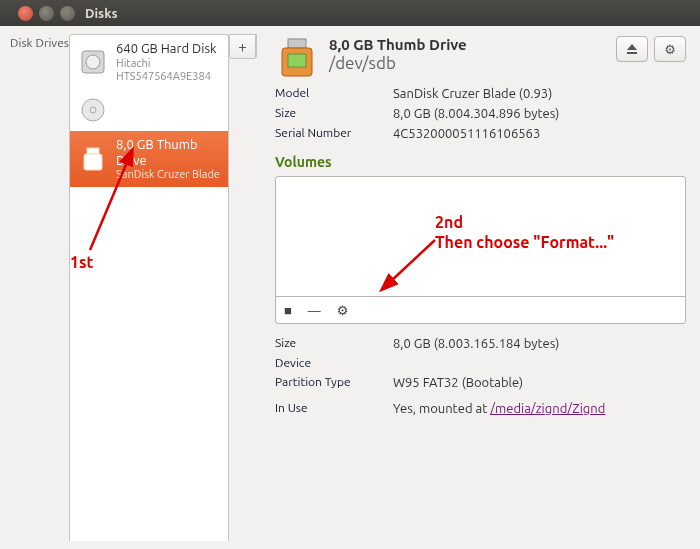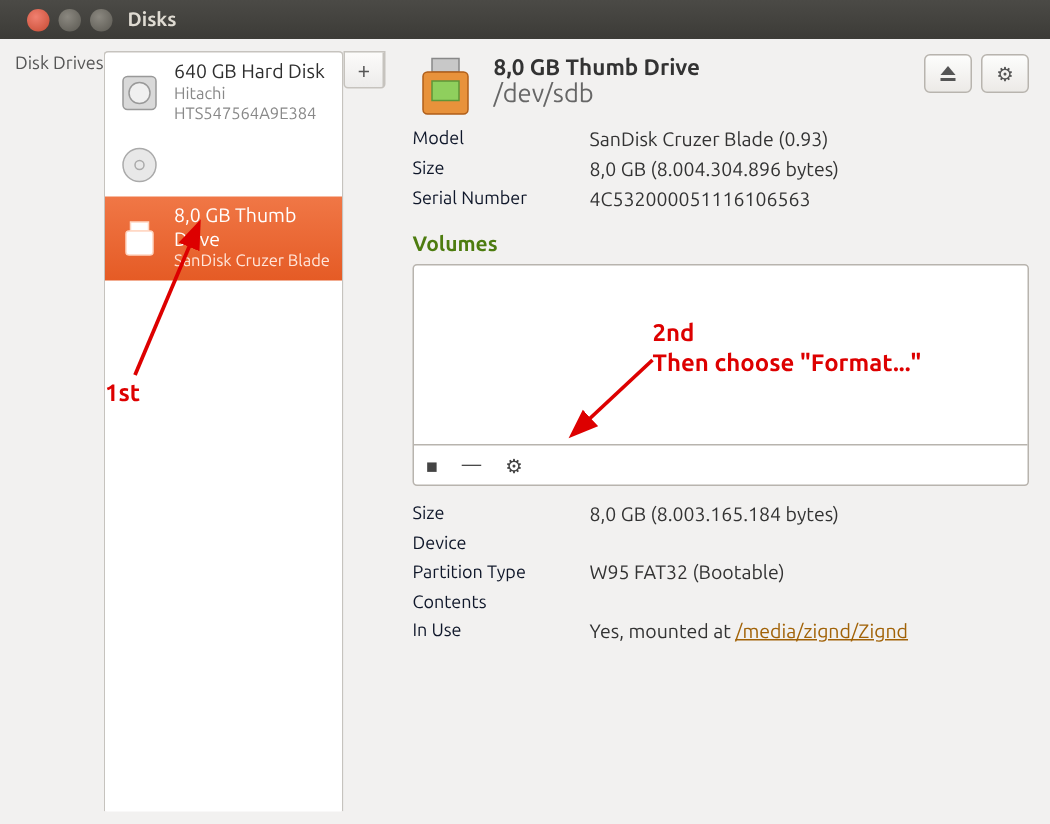--- a/index.html
+++ b/index.html
@@ -40,21 +40,21 @@
 .kv { display: flex; margin-top: 6px; }
 .kv .k { width: 118px; text-align: left; color: #0f172a; font-size: 12px; padding-right: 10px; }
 .kv .v { flex: 1; color: #333; font-size: 13px; }
 
 .section-label { font-weight: bold; font-size: 14px; margin: 14px 0 6px 0; color: #4d7c0f; }
 .volume-box { border: 1px solid #b8b4ae; border-radius: 3px; background: #fff; }
 .vol-area { height: 120px; border-bottom: 1px solid #b8b4ae; position: relative; }
 .vol-toolbar { height: 26px; display: flex; align-items: center; padding: 0 8px; gap: 16px; color: #444; }
 .vol-toolbar span { cursor: pointer; font-size: 13px; }
 
-.link { color: #a16207; text-decoration: underline; }
+.link { color: #701a75; text-decoration: underline; }
 
 .annot { position: absolute; color: #d00; font-size: 16px; font-weight: 600; pointer-events: none; }
 .arrow { stroke: #d00; stroke-width: 2.5; fill: none; }
 .arrowhead { fill: #d00; }
 
 svg.hdd rect { fill:#d9d9d9; stroke:#999; }
 svg.cd circle { fill:#e8e8e8; stroke:#aaa; }
 svg.usb rect { fill:#e07030; stroke:#b04e16; }
 svg.usb.sel rect { fill:#fff; stroke:#ffd6c2; }
 </style>
@@ -170,21 +170,20 @@
         <div class="v">8,0 GB (8.003.165.184 bytes)</div>
       </div>
     <div class="kv">
         <div class="k">Device</div>
       </div>
     <div class="kv">
         <div class="k">Partition Type</div>
         <div class="v">W95 FAT32 (Bootable)</div>
       </div>
     <div class="kv">
-        <div class="k">Contents</div>
       </div>
     <div class="kv">
         <div class="k">In Use</div>
       <div class="v">
         <span>Yes, mounted at </span><a href="#" class="link">/media/zignd/Zignd</a>
       </div>
     </div>
   </div>
 </div>
 

